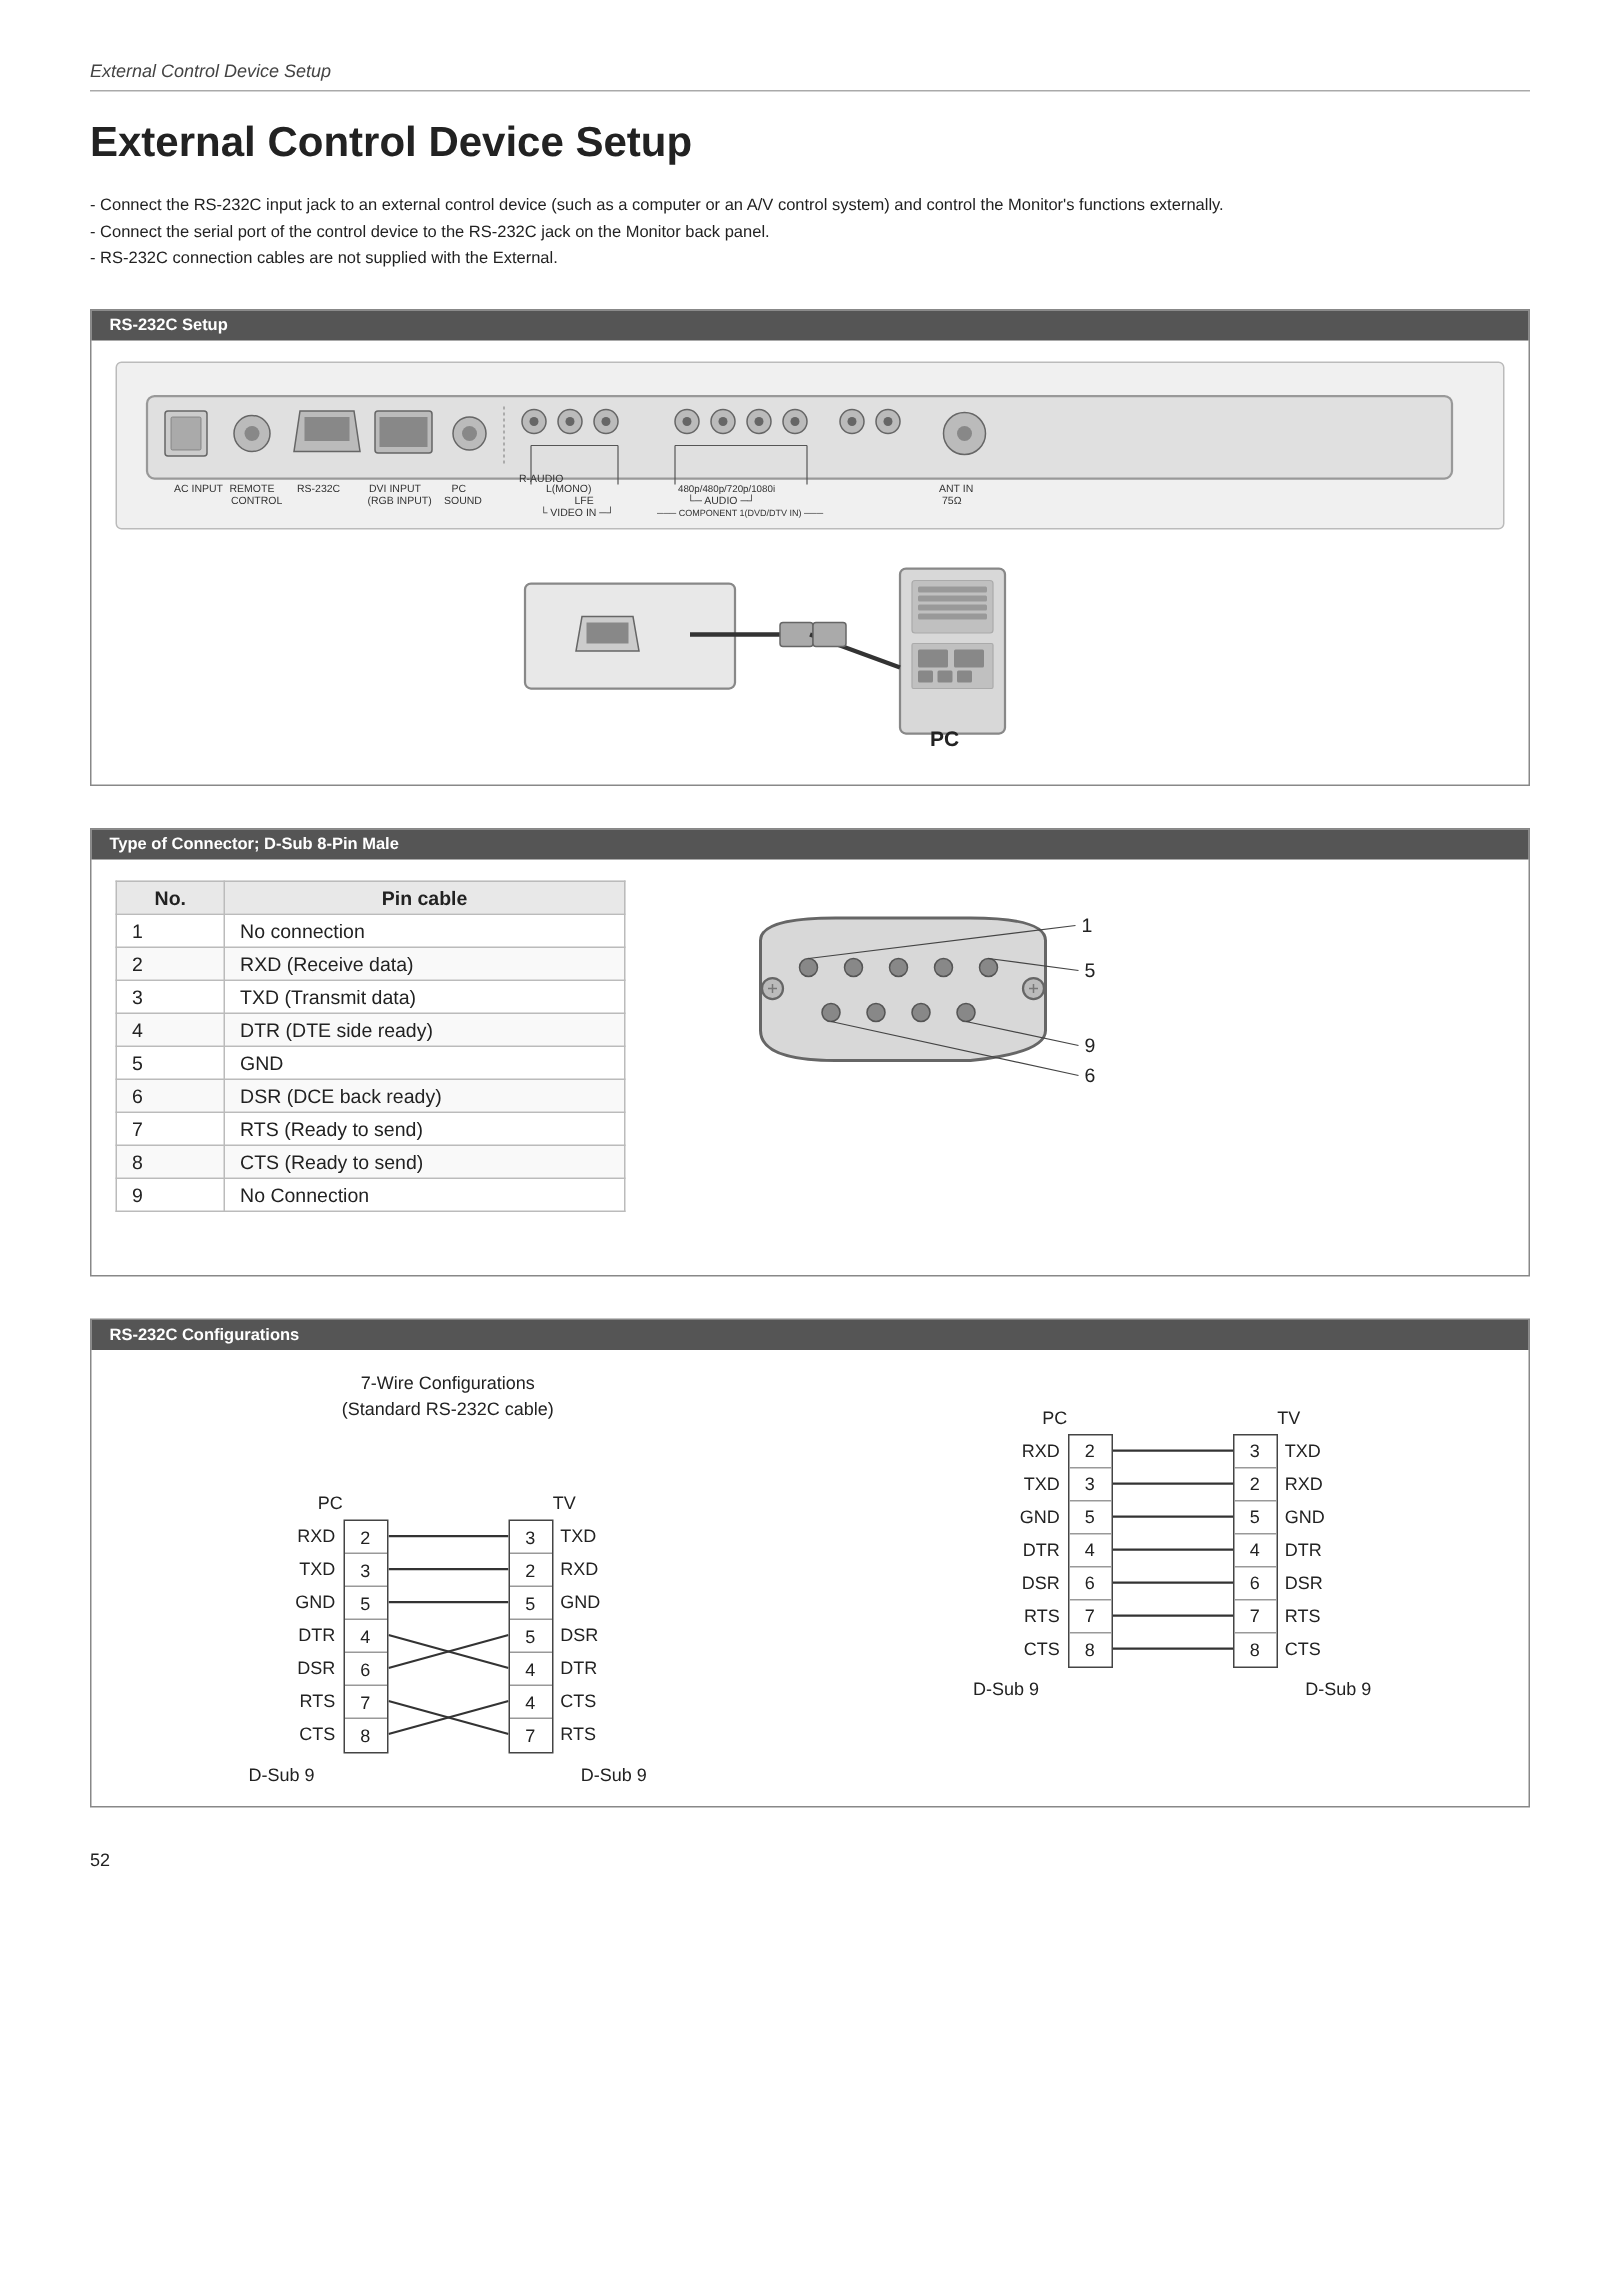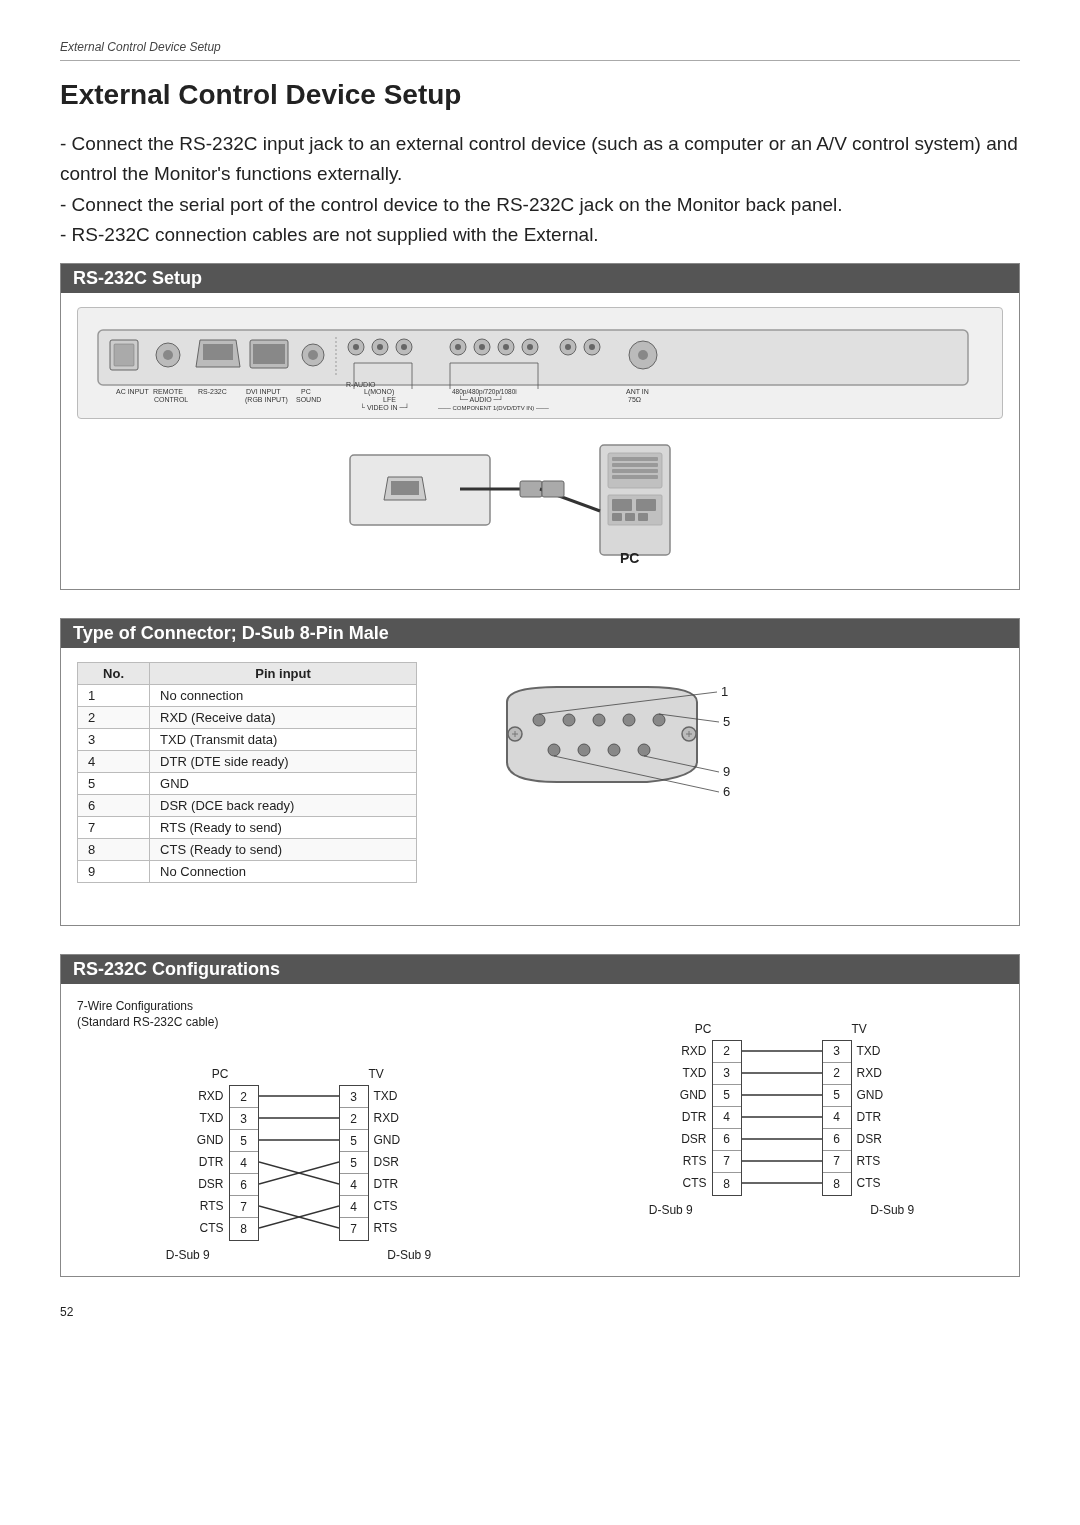--- a/index.html
+++ b/index.html
@@ -21,35 +21,35 @@
       margin-bottom: 18px;
     }
     .page-title {
       font-size: 28px;
       font-weight: bold;
       margin-bottom: 18px;
       font-family: Arial, Helvetica, sans-serif;
     }
     .intro-list {
       list-style: none;
-      margin-bottom: 12px;
-      font-size: 19px;
+      margin-bottom: 24px;
+      font-size: 11px;
       line-height: 1.6;
     }
     .intro-list li::before {
       content: "- ";
     }
     .section-box {
       border: 1px solid #888;
       margin-bottom: 28px;
     }
     .section-box-header {
       background: #555;
       color: #fff;
-      font-size: 18px;
+      font-size: 11px;
       font-weight: bold;
       padding: 4px 12px;
     }
     .section-box-content {
       padding: 14px 16px;
     }
 
     
     .connector-panel {
       background: #f0f0f0;
@@ -87,22 +87,23 @@
       align-items: flex-start;
     }
     .connector-right {
       display: flex;
       flex-direction: column;
       align-items: center;
       margin-top: 20px;
       margin-left: 30px;
     }
     .wire-config-title {
+      text-align: center;
       font-size: 12px;
-      margin-bottom: 12px;
+      margin-bottom: 24px;
       line-height: 1.4;
     }
 
     
     svg text {
       font-family: Arial, Helvetica, sans-serif;
     }
 
     
     .wiring-full {
@@ -245,21 +246,21 @@
 <div class="section-box">
   <div class="section-box-header">Type of Connector; D-Sub 8-Pin Male</div>
   <div class="section-box-content">
     <div class="connector-section">
 
       <div>
         <table class="pin-table">
           <thead>
             <tr>
               <th>No.</th>
-              <th>Pin input</th>
+              <th>Pin cable</th>
             </tr>
           </thead>
           <tbody id="pin-table-body">
           <tr>
                 <td>1</td>
                 <td>No connection</td>
               </tr>
               <tr>
                 <td>2</td>
                 <td>RXD (Receive data)</td>

